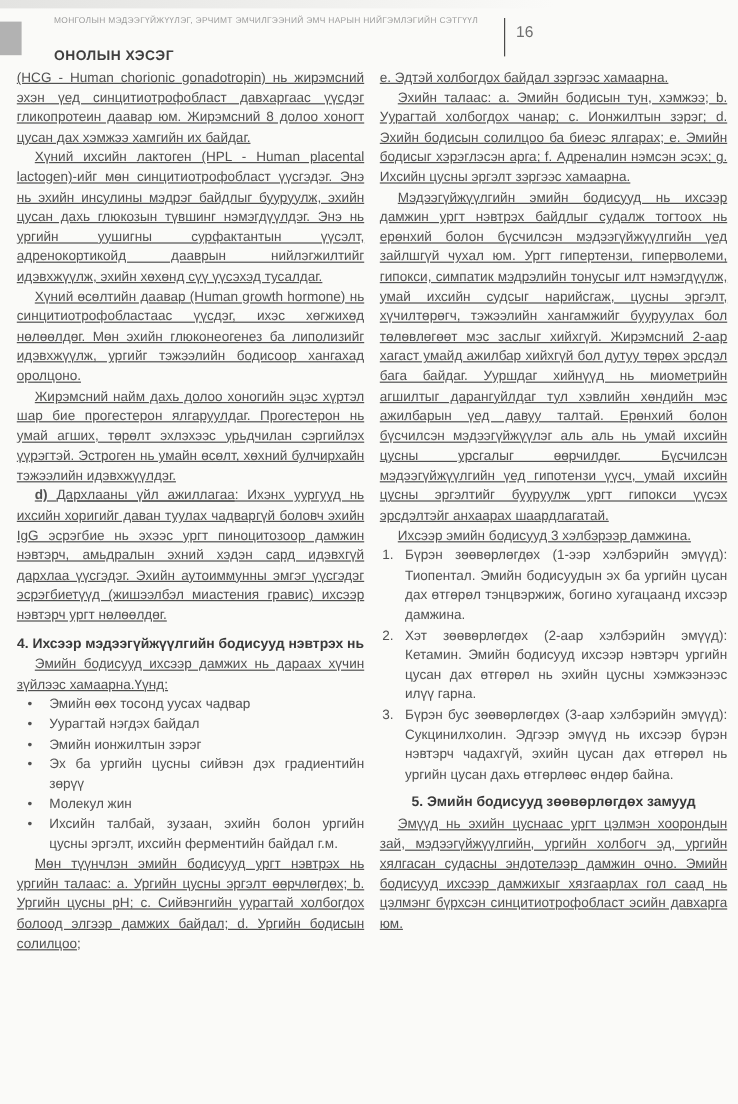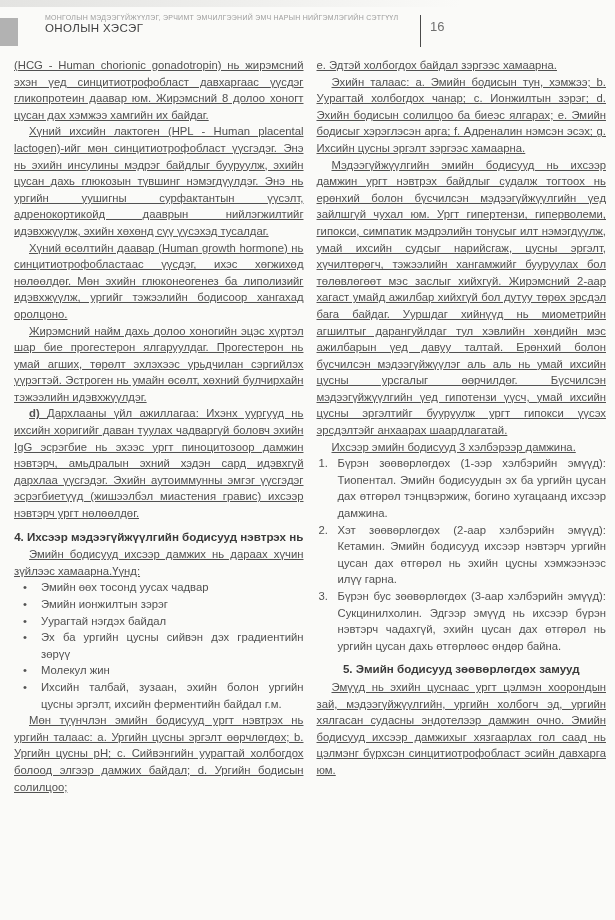--- a/index.html
+++ b/index.html
@@ -24,22 +24,22 @@
     background:#b2b2b2;
   }
   .header-text{
     position:absolute;left:45px;top:1px;
   }
   .journal-line{
     font-size:7px;color:#9b9b9b;letter-spacing:.25px;
     text-transform:uppercase;white-space:nowrap;
   }
   .section-title{
-    margin-top:1px;
-    font-size:11.5px;font-weight:normal;color:#3f3f3f;letter-spacing:.4px;
+    margin-top:20px;
+    font-size:11.5px;font-weight:bold;color:#3f3f3f;letter-spacing:.4px;
   }
   .header-divider{
     position:absolute;left:420px;top:2px;width:1px;height:32px;background:#4a4a4a;
   }
   .page-number{
     position:absolute;left:430px;top:6px;font-size:13px;color:#6f6f6f;
   }
   
   .columns{
     position:absolute;top:57px;left:14px;width:592px;
@@ -109,22 +109,22 @@
   <div class="col">
     <p>(HCG - Human chorionic gonadotropin) нь жирэмсний эхэн үед синцитиотрофобласт давхаргаас үүсдэг гликопротеин даавар юм. Жирэмсний 8 долоо хоногт цусан дах хэмжээ хамгийн их байдаг.</p>
     <p class="indent">Хүний ихсийн лактоген (HPL - Human placental lactogen)-ийг мөн синцитиотрофобласт үүсгэдэг. Энэ нь эхийн инсулины мэдрэг байдлыг бууруулж, эхийн цусан дахь глюкозын түвшинг нэмэгдүүлдэг. Энэ нь ургийн уушигны сурфактантын үүсэлт, адренокортикойд дааврын нийлэгжилтийг идэвхжүүлж, эхийн хөхөнд сүү үүсэхэд тусалдаг.</p>
     <p class="indent">Хүний өсөлтийн даавар (Human growth hormone) нь синцитиотрофобластаас үүсдэг, ихэс хөгжихөд нөлөөлдөг. Мөн эхийн глюконеогенез ба липолизийг идэвхжүүлж, ургийг тэжээлийн бодисоор хангахад оролцоно.</p>
     <p class="indent">Жирэмсний найм дахь долоо хоногийн эцэс хүртэл шар бие прогестерон ялгаруулдаг. Прогестерон нь умай агших, төрөлт эхлэхээс урьдчилан сэргийлэх үүрэгтэй. Эстроген нь умайн өсөлт, хөхний булчирхайн тэжээлийн идэвхжүүлдэг.</p>
     <p class="indent"><span class="bold-label">d) </span><span class="underline">Дархлааны үйл ажиллагаа</span><span>: Ихэнх уургууд нь ихсийн хоригийг даван туулах чадваргүй боловч эхийн IgG эсрэгбие нь эхээс ургт пиноцитозоор дамжин нэвтэрч, амьдралын эхний хэдэн сард идэвхгүй дархлаа үүсгэдэг. Эхийн аутоиммунны эмгэг үүсгэдэг эсрэгбиетүүд (жишээлбэл миастения гравис) ихсээр нэвтэрч ургт нөлөөлдөг.</span></p>
     <h3 class="subheading">4. Ихсээр мэдээгүйжүүлгийн бодисууд нэвтрэх нь</h3>
     <p class="indent">Эмийн бодисууд ихсээр дамжих нь дараах хүчин зүйлээс хамаарна.Үүнд:</p>
     <ul class="bullets">
       <li>Эмийн өөх тосонд уусах чадвар</li>
+      <li>Уурагтай нэгдэх байдал</li>
       <li>Эмийн ионжилтын зэрэг</li>
-      <li>Уурагтай нэгдэх байдал</li>
       <li>Эх ба ургийн цусны сийвэн дэх градиентийн зөрүү</li>
       <li>Молекул жин</li>
       <li>Ихсийн талбай, зузаан, эхийн болон ургийн цусны эргэлт, ихсийн ферментийн байдал г.м.</li>
     </ul>
     <p class="indent">Мөн түүнчлэн эмийн бодисууд ургт нэвтрэх нь ургийн талаас: a. Ургийн цусны эргэлт өөрчлөгдөх; b. Ургийн цусны pH; c. Сийвэнгийн уурагтай холбогдох болоод элгээр дамжих байдал; d. Ургийн бодисын солилцоо;</p>
   </div>
 
   <div class="col">
     <p>e. Эдтэй холбогдох байдал зэргээс хамаарна.</p>
     <p class="indent">Эхийн талаас: a. Эмийн бодисын тун, хэмжээ; b. Уурагтай холбогдох чанар; c. Ионжилтын зэрэг; d. Эхийн бодисын солилцоо ба биеэс ялгарах; e. Эмийн бодисыг хэрэглэсэн арга; f. Адреналин нэмсэн эсэх; g. Ихсийн цусны эргэлт зэргээс хамаарна.</p>

